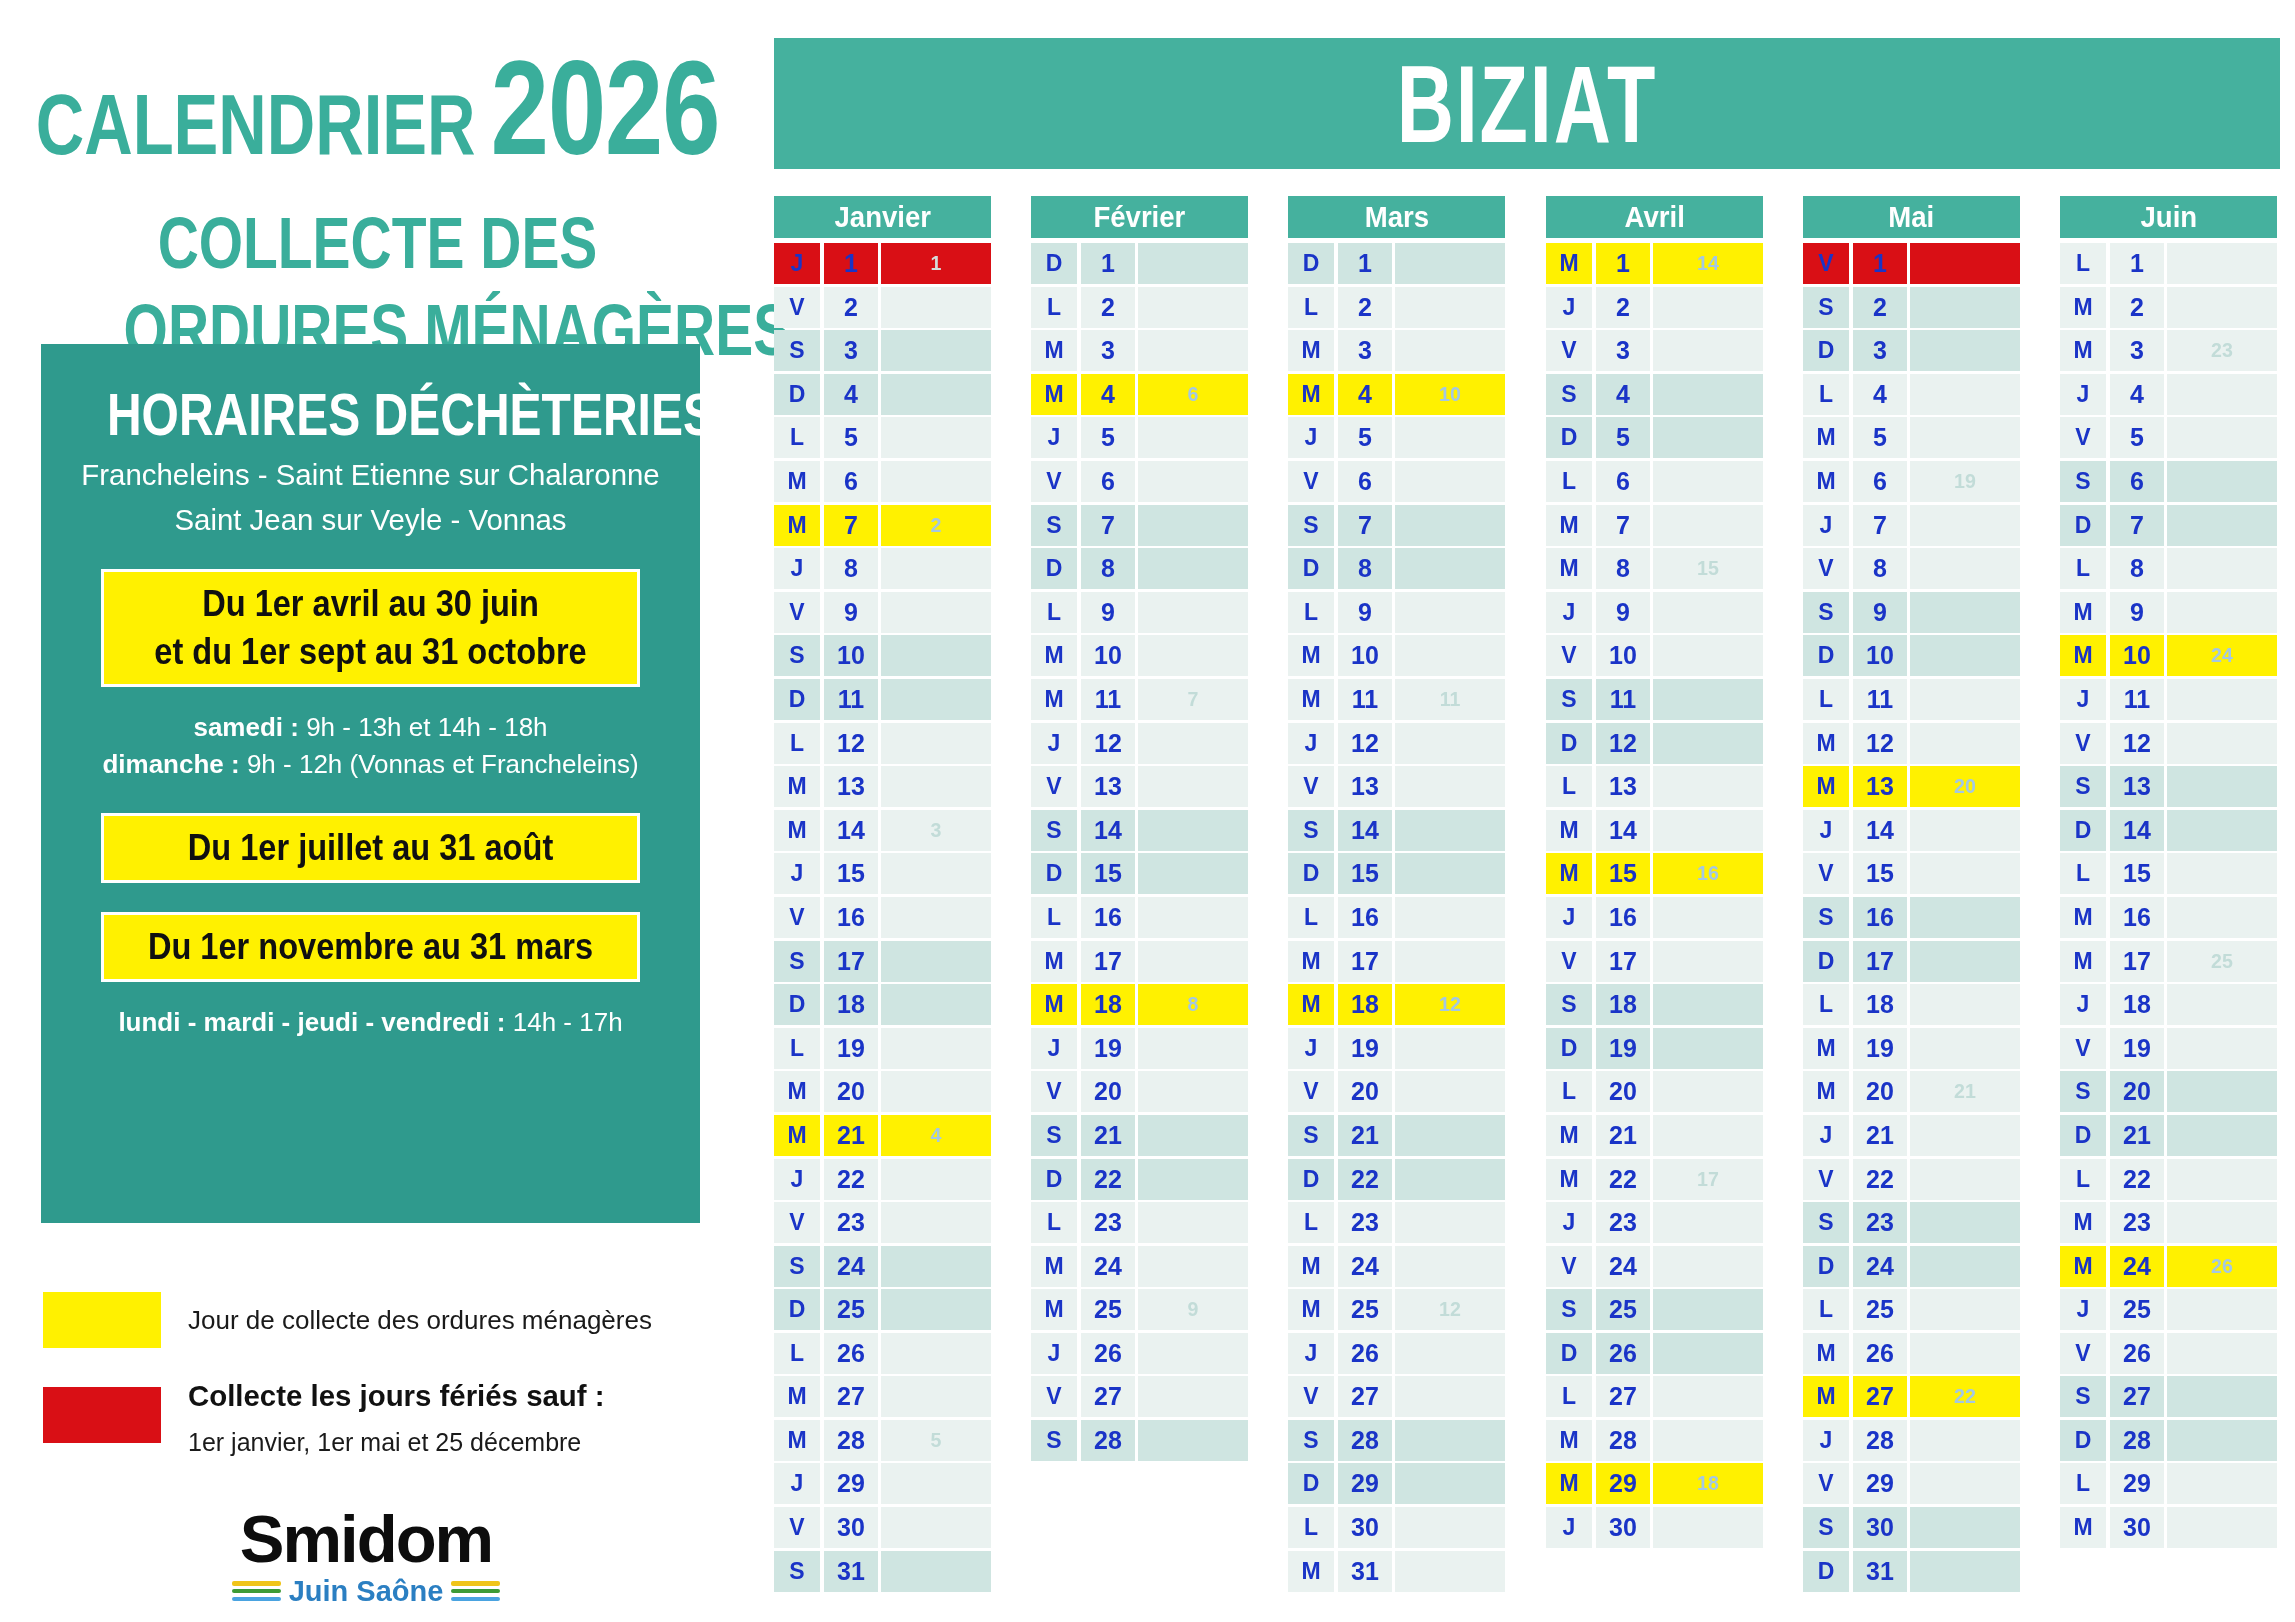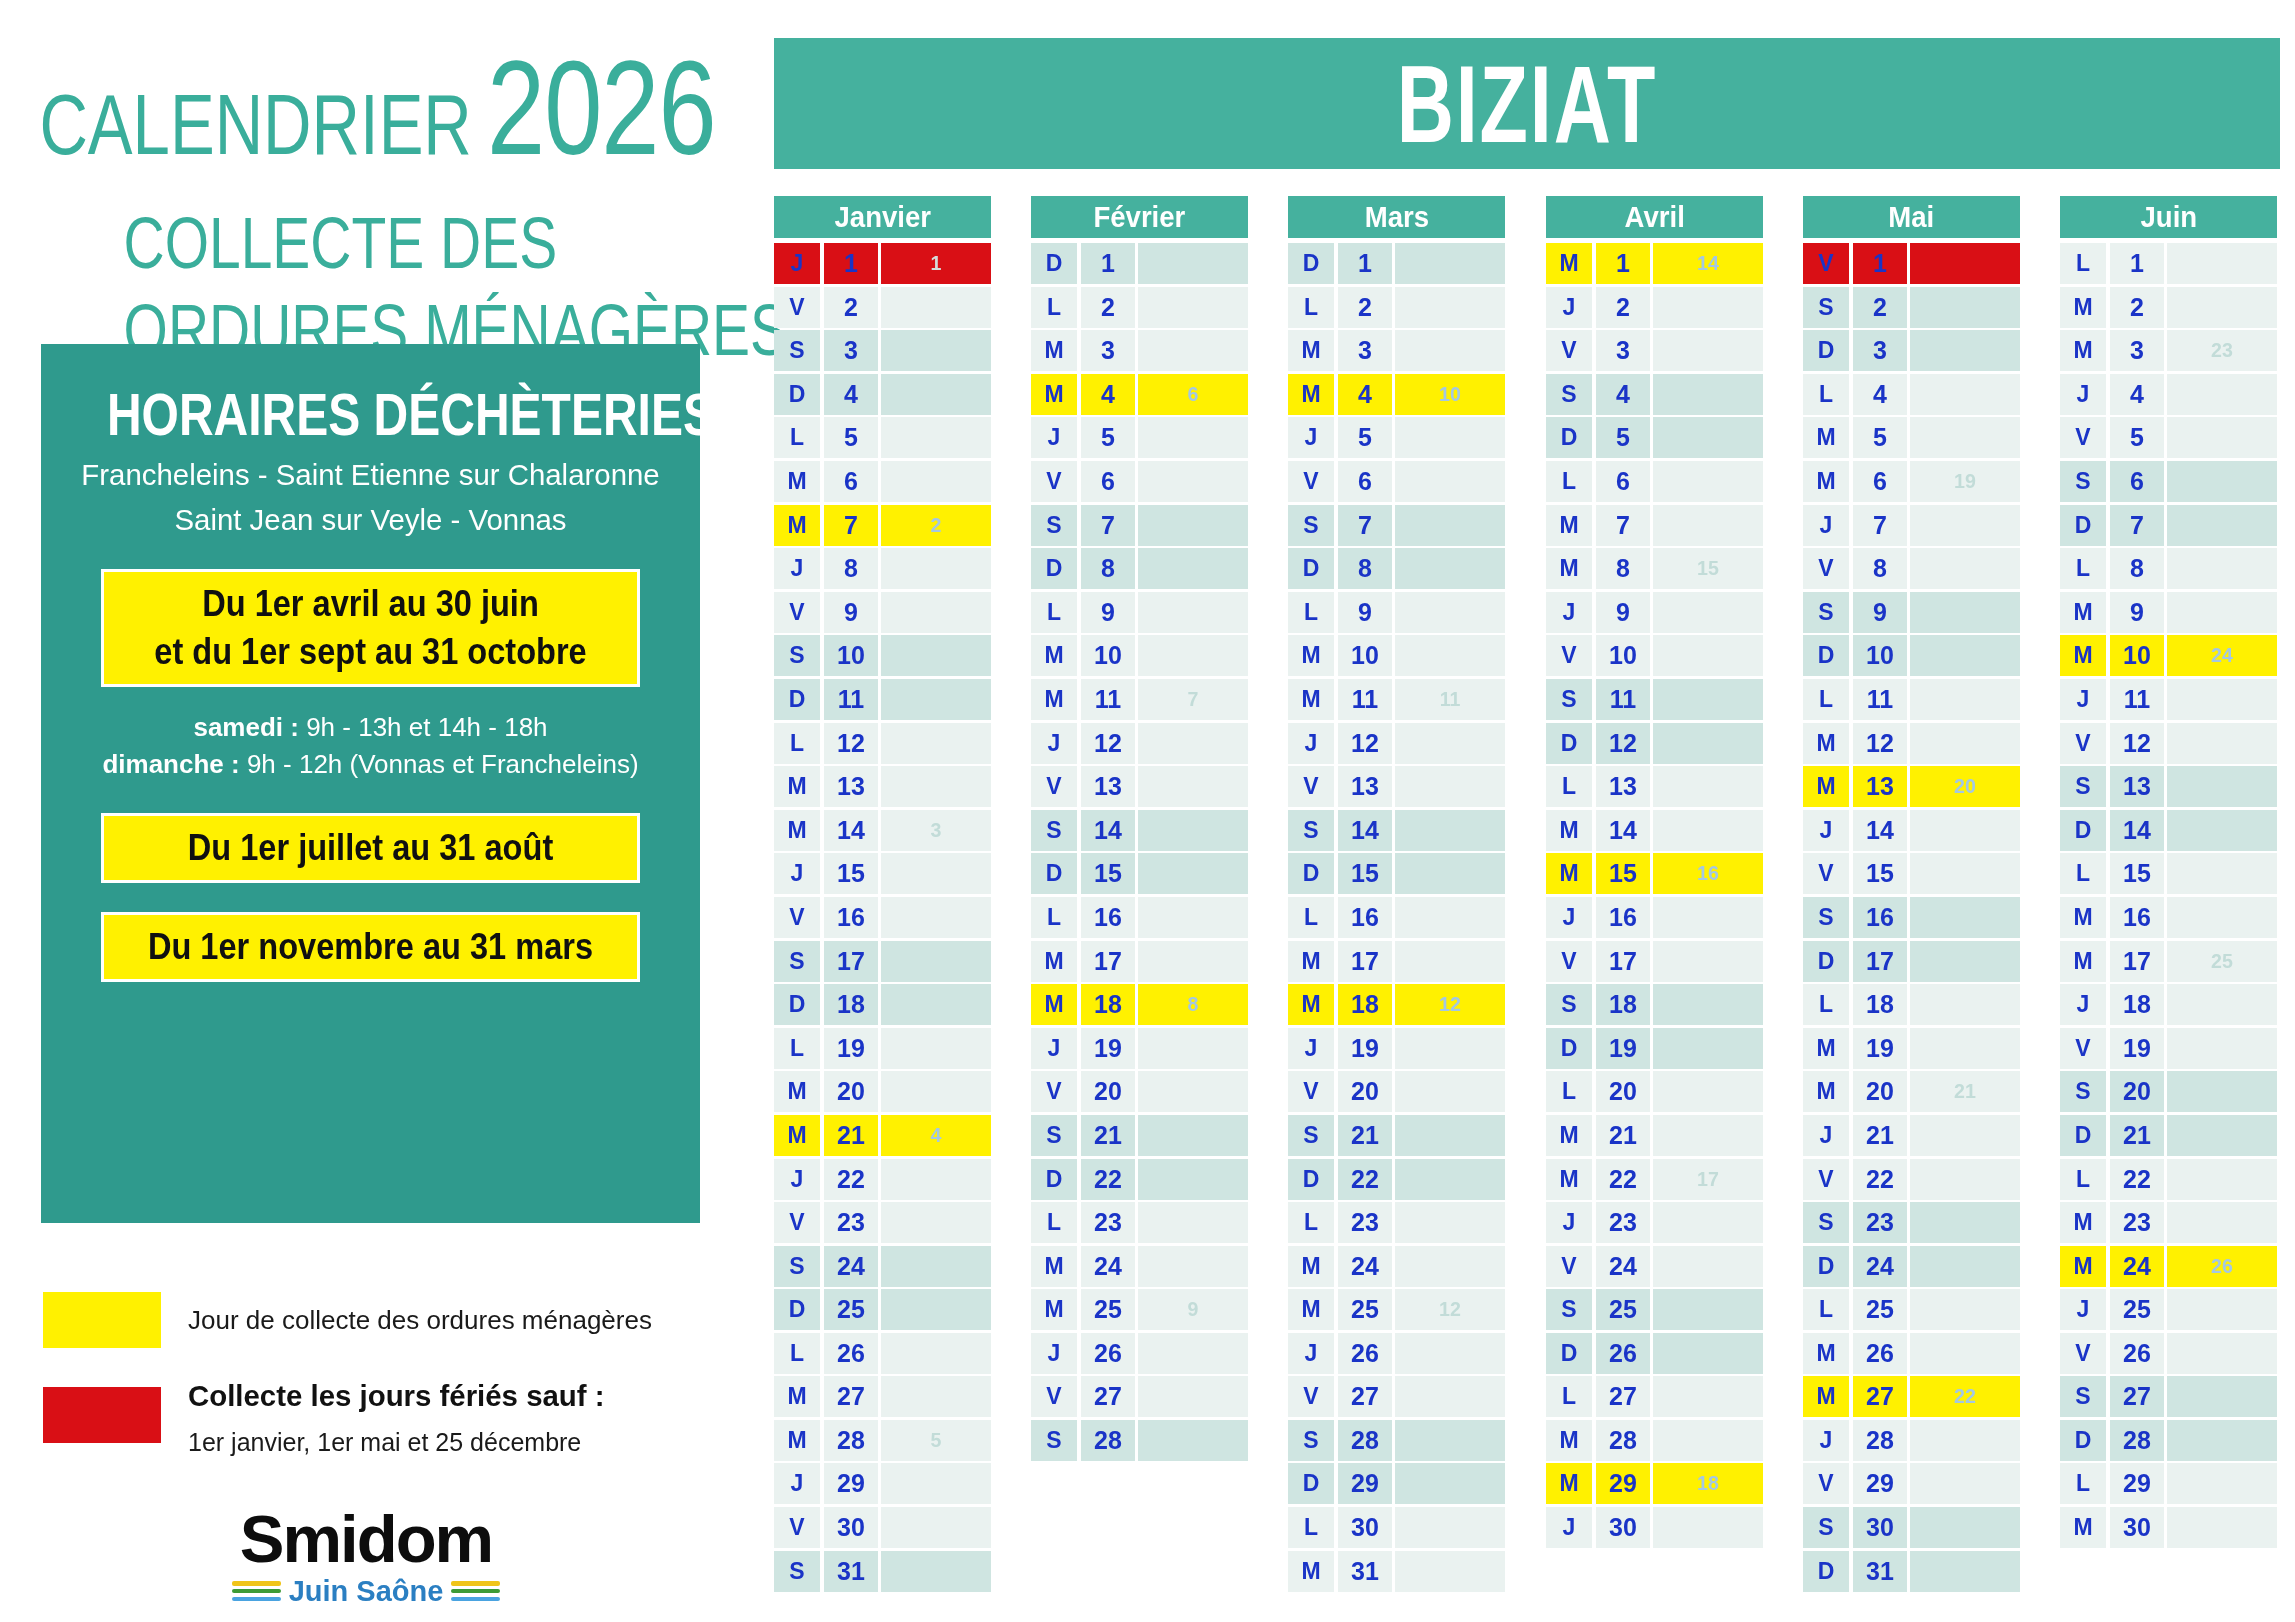--- a/index.html
+++ b/index.html
@@ -12,22 +12,22 @@
   .banner{
     position:absolute;left:774px;top:38px;width:1506px;height:131px;
     background:var(--teal-header);display:flex;align-items:center;justify-content:center;
   }
   .banner .t{
     color:#fff;font-weight:bold;font-size:110px;letter-spacing:2.6px;
     transform:scaleX(.72);white-space:nowrap;
   }
   
   .titles{
-    position:absolute;left:52px;top:31px;width:651px;text-align:left;
-    color:var(--teal-text);font-weight:normal;
+    position:absolute;left:52px;top:31px;width:651px;text-align:center;
+    color:var(--teal-text);font-weight:bold;
   }
   .titles .l1{display:flex;align-items:baseline;justify-content:center;gap:19.6px;transform:scaleX(.78);white-space:nowrap;}
   .titles .l1 .a{font-size:86px;}
   .titles .l1 .b{font-size:134px;letter-spacing:-1.3px;}
   .titles .l2{margin-top:17px;font-size:73px;transform:scaleX(.78);white-space:nowrap;}
   .titles .l3{margin-top:3.9px;font-size:73px;transform:scaleX(.78);white-space:nowrap;}
   
   .box{
     position:absolute;left:41px;top:344px;width:659px;height:879px;
     background:var(--teal-box);color:#fff;text-align:center;box-sizing:border-box;
@@ -107,20 +107,21 @@
       <div><span class="b">samedi :</span><span> 9h - 13h et 14h - 18h</span></div>
       <div><span class="b">dimanche :</span><span> 9h - 12h (Vonnas et Francheleins)</span></div>
     </div>
   <div class="band">
     <div class="bl">Du 1er juillet au 31 août</div>
   </div>
   <div class="band">
     <div class="bl">Du 1er novembre au 31 mars</div>
   </div>
   <div class="sched" id="sched3">
+      <div><span class="b">lundi - mardi - jeudi - vendredi :</span><span> 14h - 17h</span></div>
     </div>
 </div>
 
 <div class="sw ysw"></div>
 <div class="leg1">Jour de collecte des ordures ménagères</div>
 <div class="sw rsw"></div>
 <div class="leg2a">Collecte les jours fériés sauf :</div>
 <div class="leg2b">1er janvier, 1er mai et 25 décembre</div>
 
 <div class="logo">

